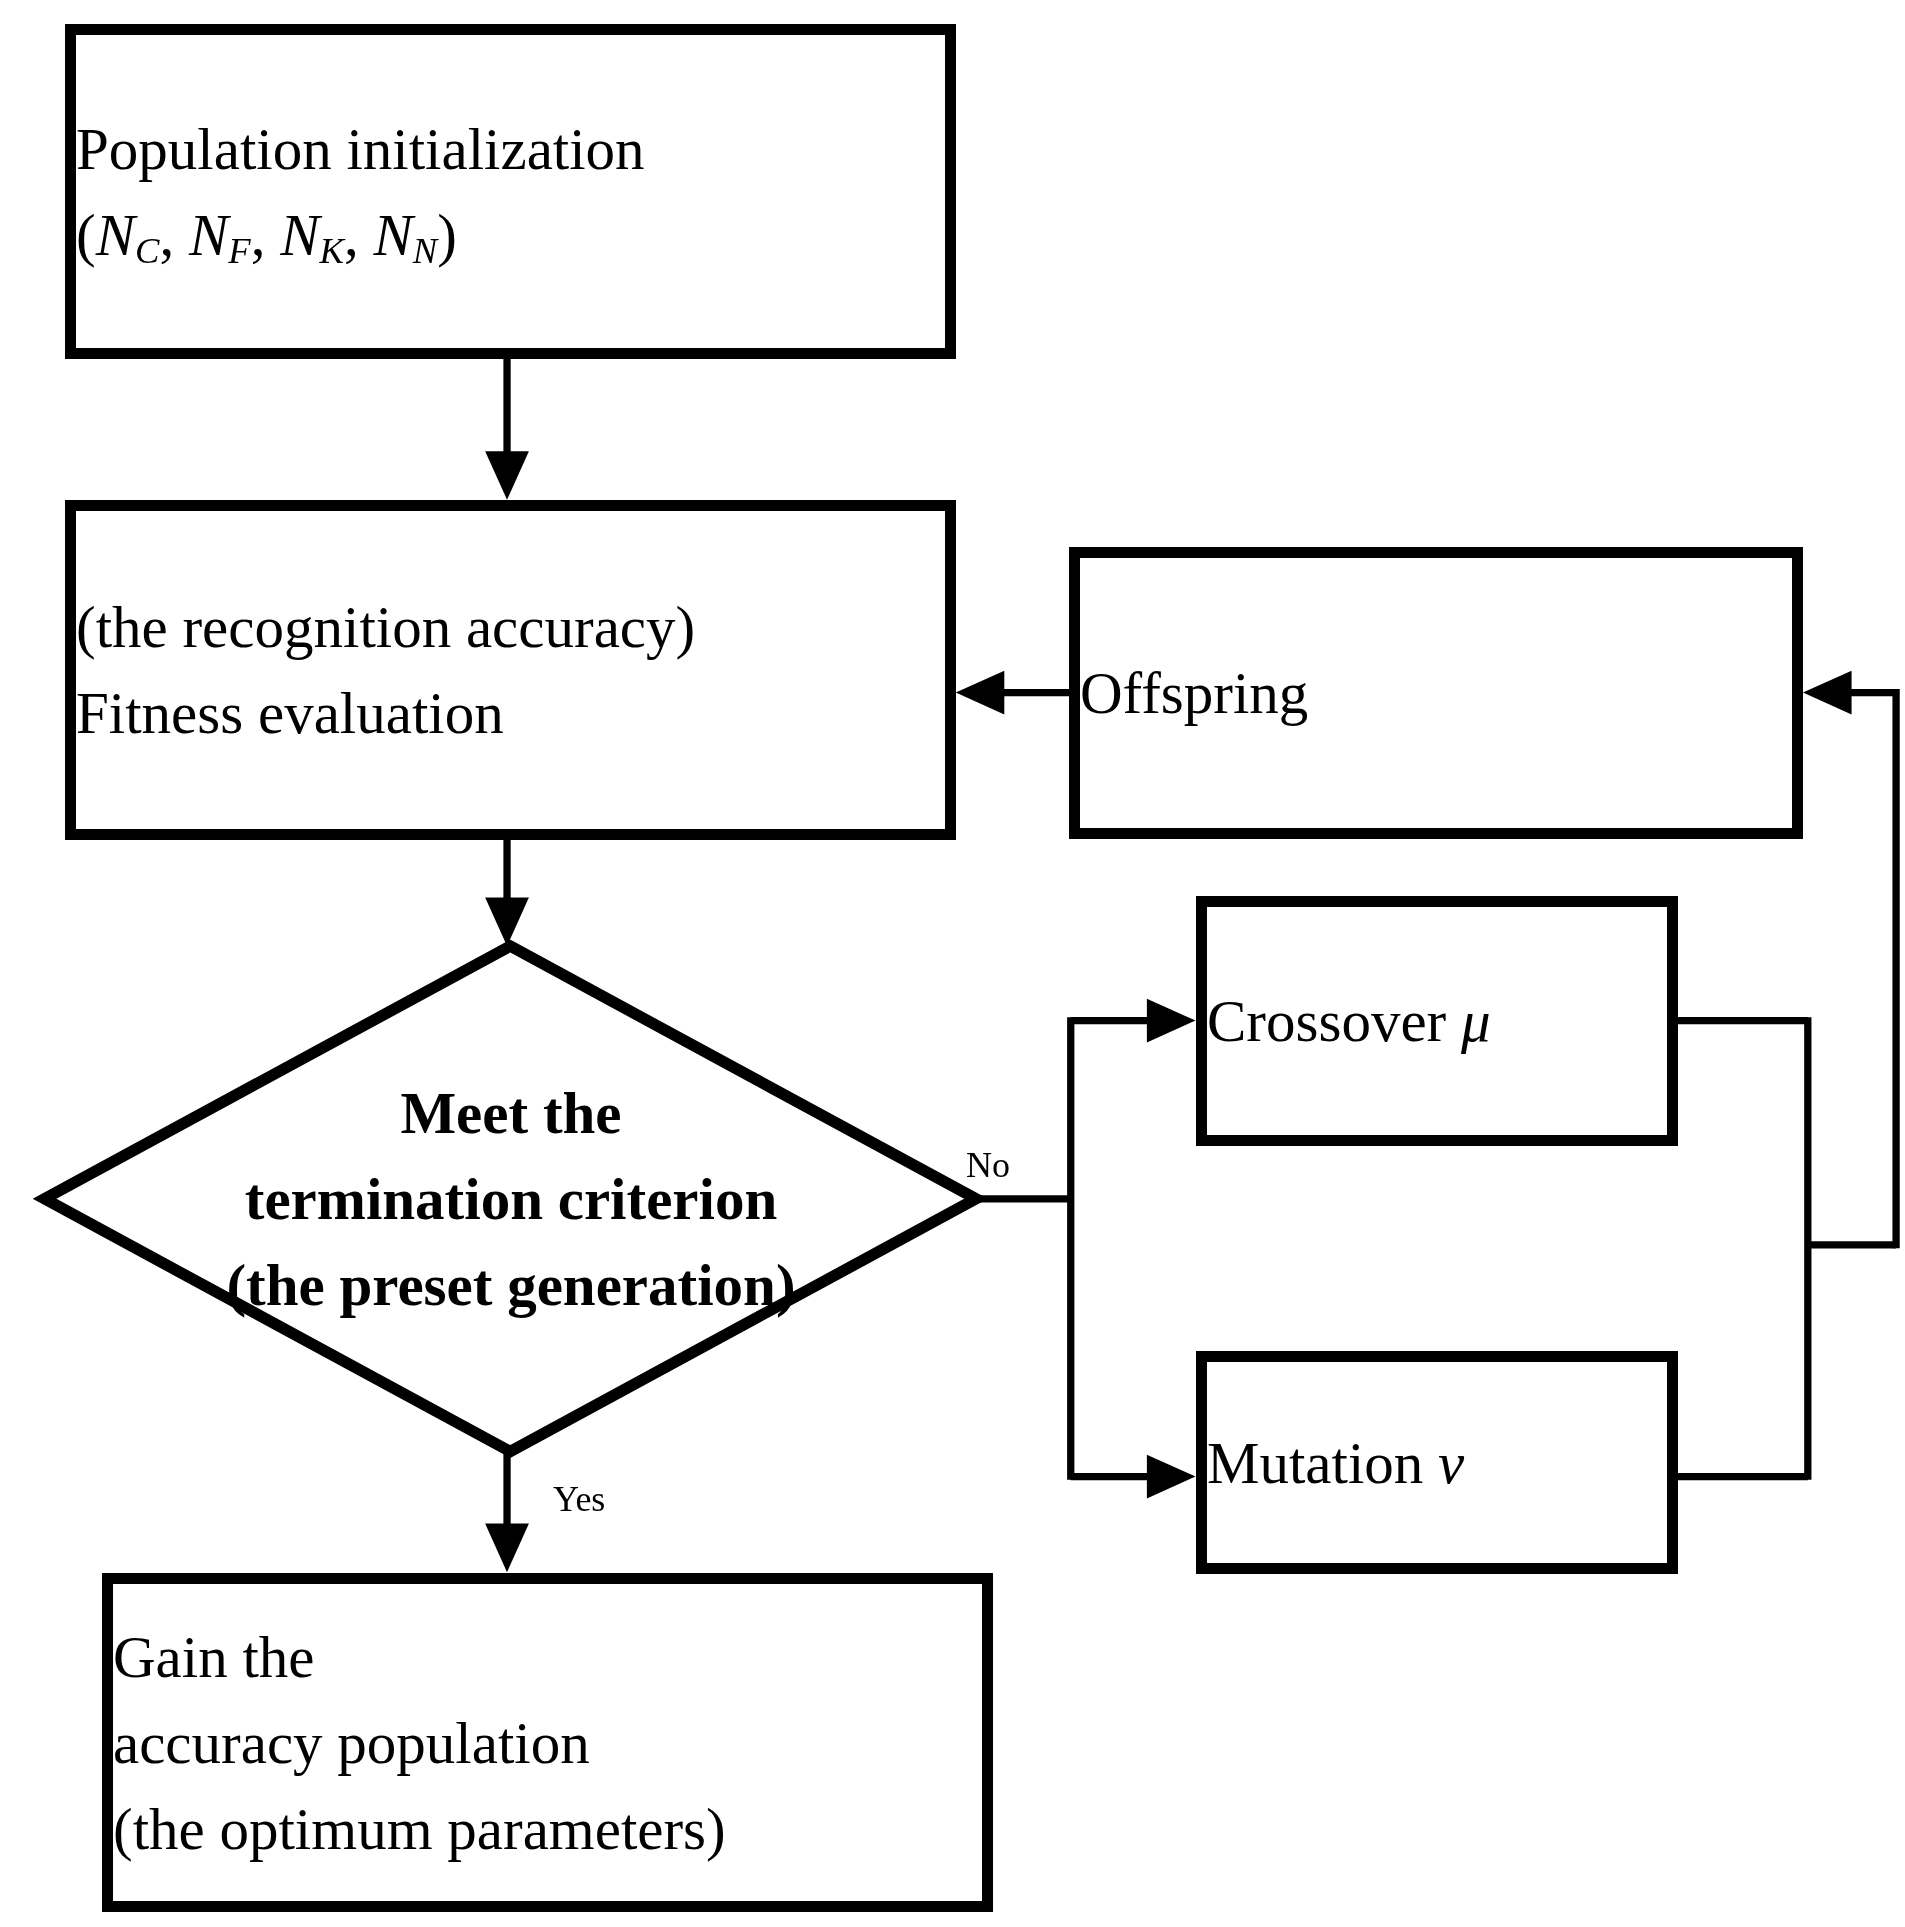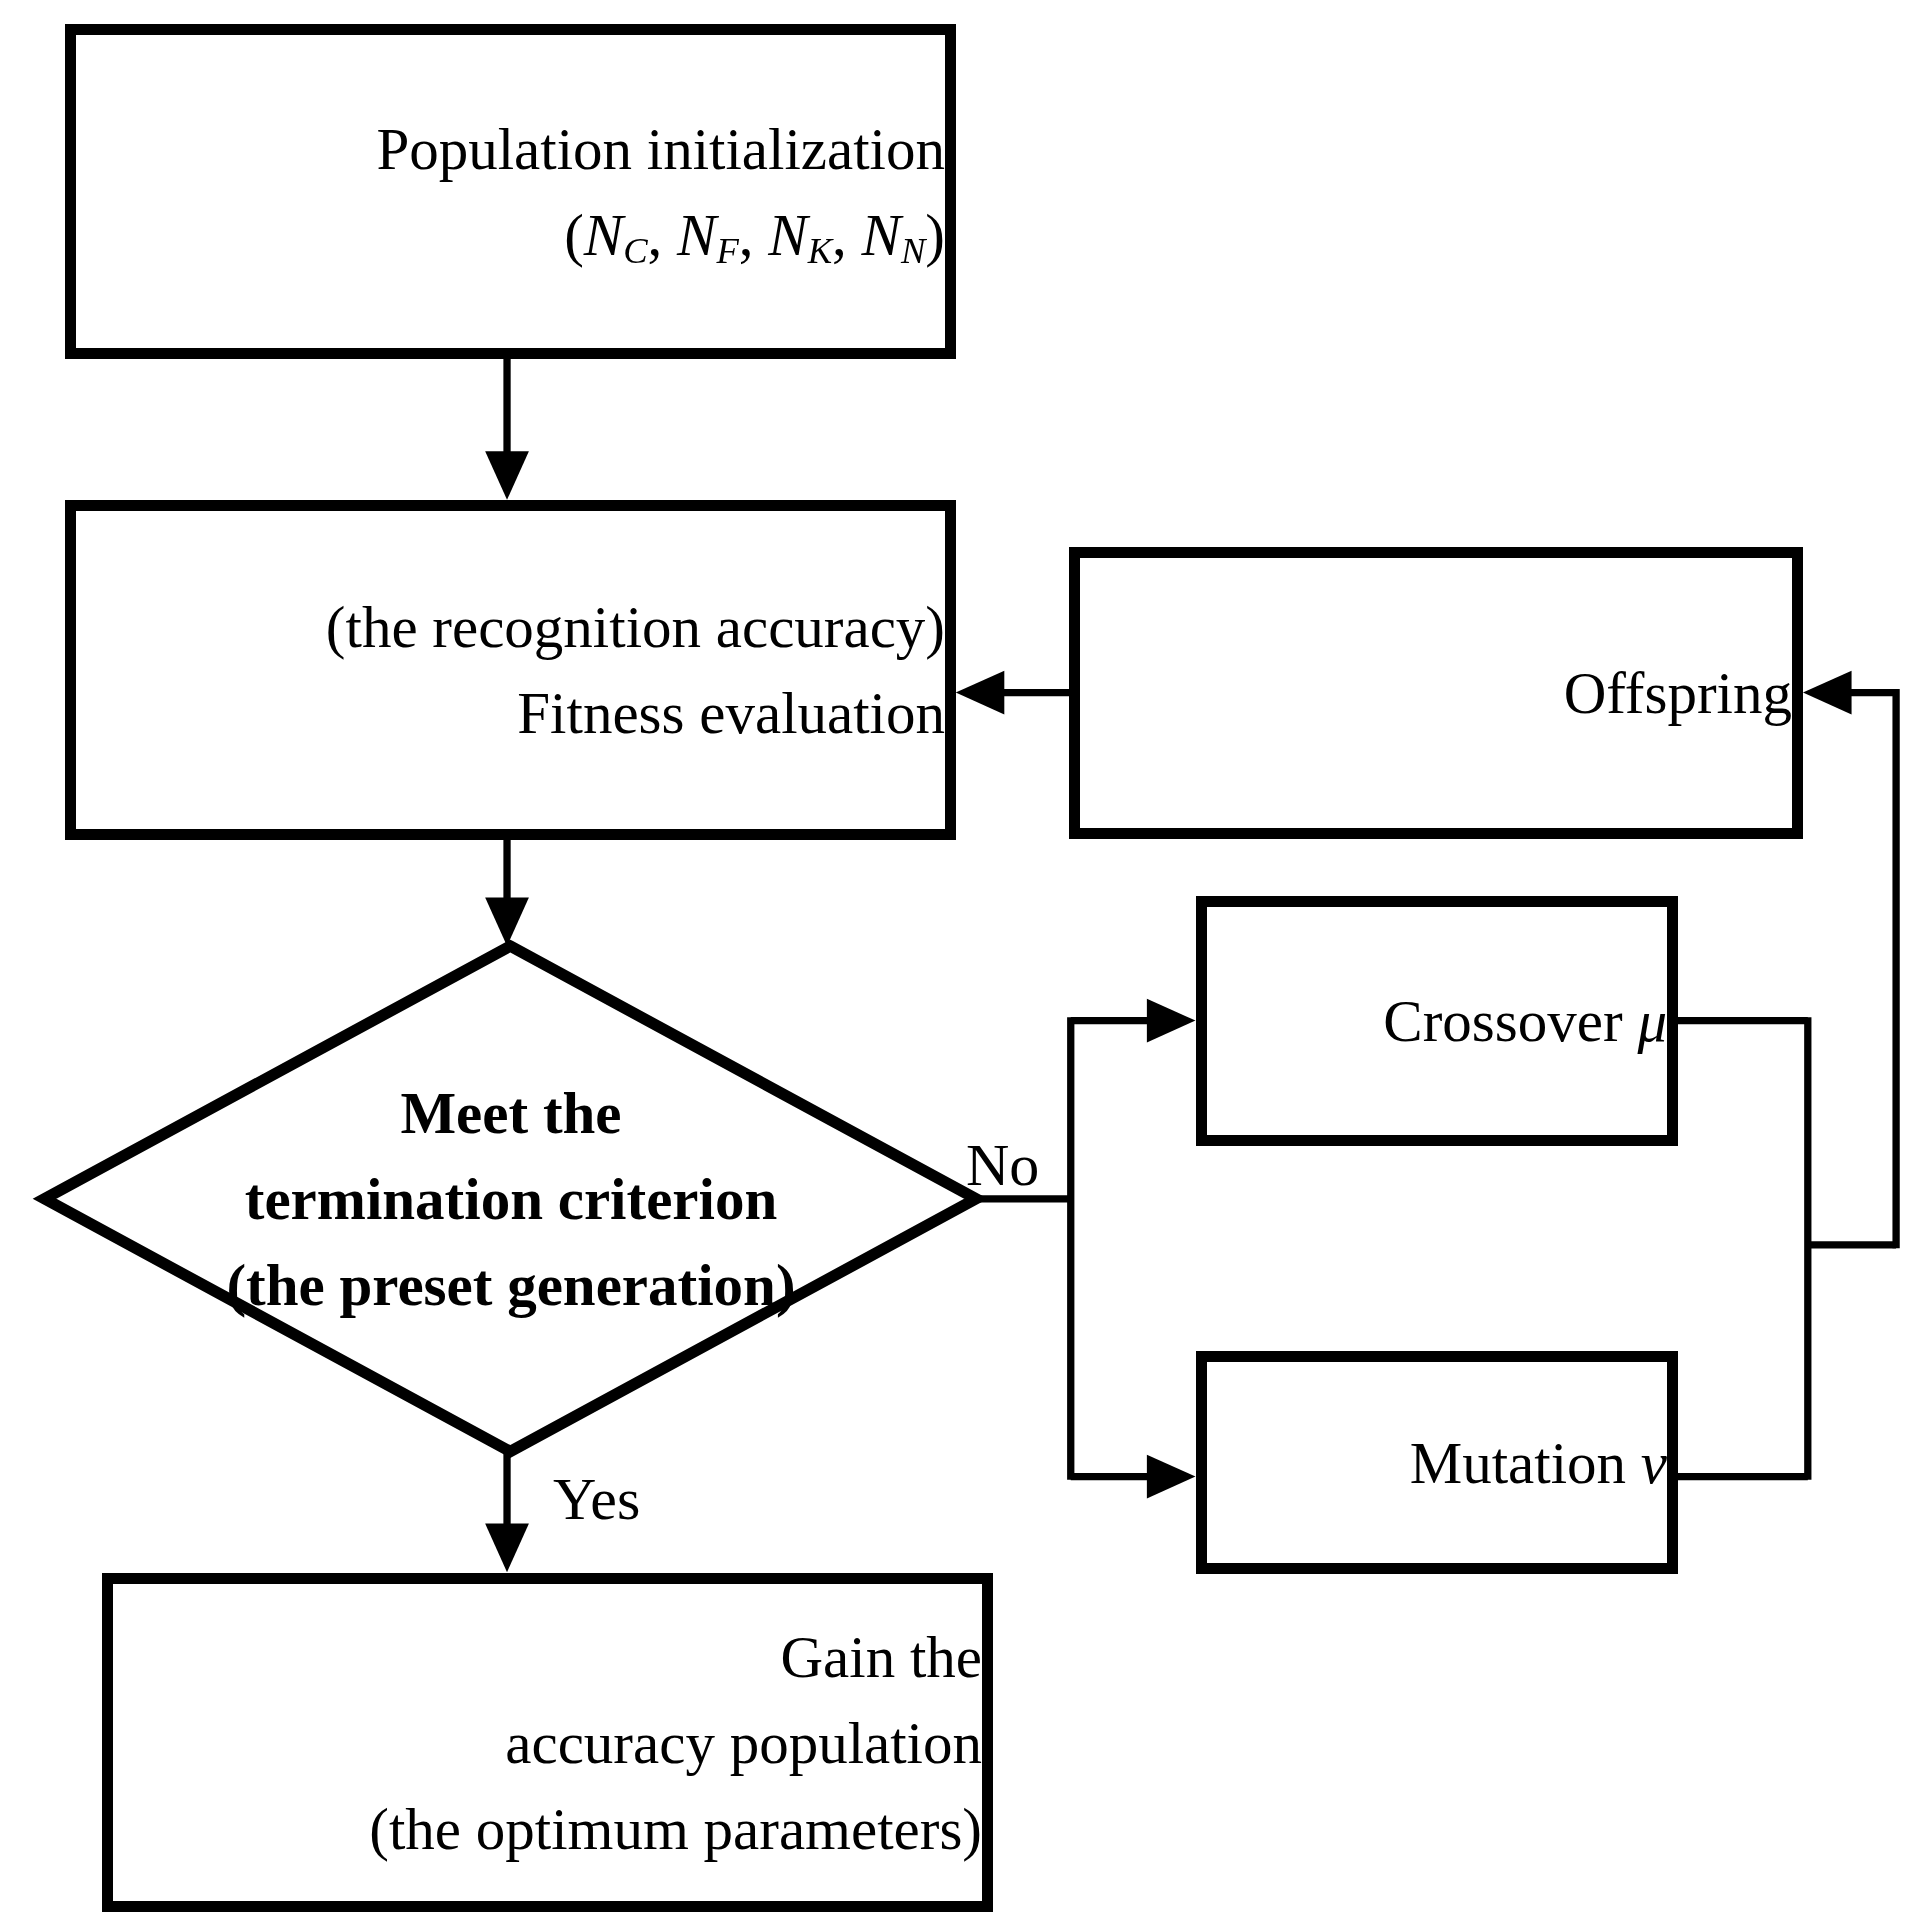--- a/index.html
+++ b/index.html
@@ -11,37 +11,37 @@
     color:#000;
     overflow:hidden;
   }
   #connector-layer{position:absolute;left:0;top:0;width:1905px;height:1927px;}
   .box{
     position:absolute;
     box-sizing:border-box;
     border:11.3px solid #000;
     background:#ffffff;
     display:flex;flex-direction:column;
-    align-items:flex-end;justify-content:center;
+    align-items:flex-start;justify-content:center;
     text-align:center;
     font-size:59px;line-height:86px;
     white-space:nowrap;
   }
   .box-population{left:65px;top:24px;width:891px;height:335px;}
   .box-fitness{left:65px;top:500px;width:891px;height:340px;}
   .box-offspring{left:1069px;top:547px;width:734px;height:292px;}
   .box-crossover{left:1196px;top:896px;width:482px;height:250px;}
   .box-mutation{left:1196px;top:1351px;width:482px;height:223px;}
   .box-gain{left:65px;top:1573px;width:891px;height:339px;margin-left:37px;}
   .decision-text{
     position:absolute;left:45px;top:946px;width:932px;height:506px;
     display:flex;flex-direction:column;align-items:center;justify-content:center;
     text-align:center;font-size:59px;line-height:86px;white-space:nowrap;font-weight:bold;
   }
-  .edge-label{position:absolute;font-size:60px;line-height:53px;white-space:nowrap;}
+  .edge-label{position:absolute;font-size:36px;line-height:53px;white-space:nowrap;}
   .edge-label-no{left:966px;top:1139px;}
   .edge-label-yes{left:553px;top:1473px;}
   .sym{font-style:italic;}
   sub{font-size:0.62em;font-style:italic;vertical-align:-0.22em;line-height:0;}
   i{font-style:italic;}
 </style>
 </head>
 <body>
 
 <div id="canvas">

